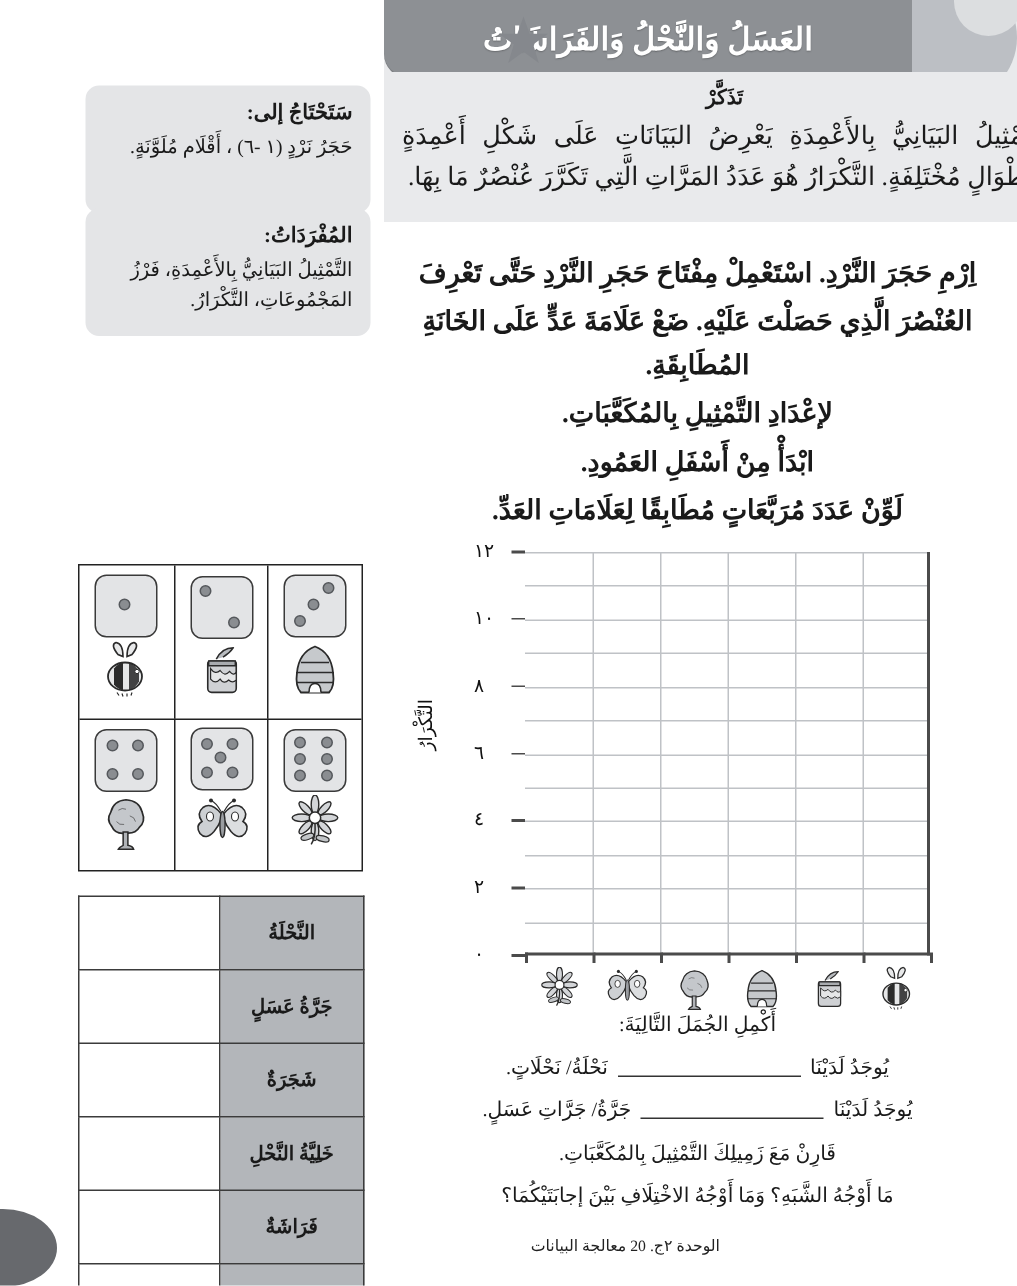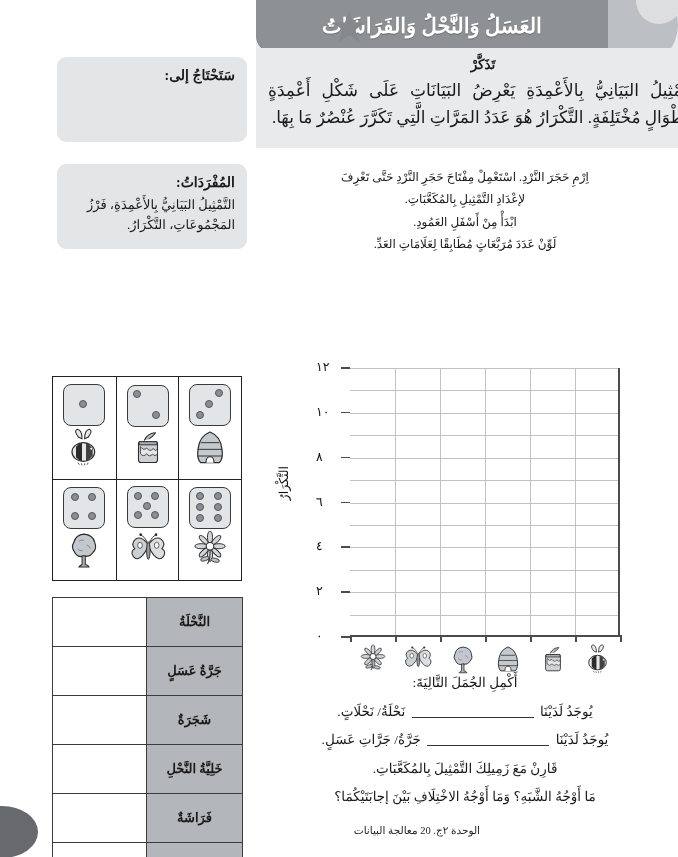--- a/index.html
+++ b/index.html
@@ -49,38 +49,38 @@
   
   .info-box{
     position:absolute;
     background:#e4e5e7;
     border-radius:9px;
     padding:8px 12px 9px 12px;
     box-sizing:border-box;
     text-align:right;
   }
   #box-need{left:57px;top:57px;width:190px;height:85px;}
-  #box-vocab{left:57px;top:164px;width:190px;height:85px;}
+  #box-vocab{left:57px;top:139px;width:190px;height:85px;}
   .info-head{font-size:14px;font-weight:bold;line-height:1.5;margin:0 0 2px 0;}
   .info-body{font-size:13px;line-height:1.55;margin:0;}
 
   
   .remember{
     position:absolute;left:256px;top:48px;width:456px;height:100px;
     background:#e9eaec;box-sizing:border-box;
     padding:6px 14px 6px 12px;text-align:center;
   }
   .remember-head{font-size:13.5px;font-weight:bold;margin:2px 0 4px 0;}
   .remember-body{font-size:17px;line-height:1.6;margin:0;text-align:justify;text-align-last:center;}
 
   .instructions{
     position:absolute;left:256px;top:168px;width:418px;
     text-align:center;
   }
-  .instructions p{margin:0 0 3px 0;font-size:12px;line-height:1.62;}
+  .instructions p{margin:0 0 3px 0;font-size:18px;line-height:1.62;font-weight:bold;}
 
   
   .dice-grid{
     position:absolute;left:52px;top:376px;width:190px;height:205px;
     border:1.4px solid #222;background:#fff;
     display:grid;grid-template-columns:repeat(3,1fr);grid-template-rows:repeat(2,1fr);
     box-sizing:border-box;
   }
   .dice-cell{
     border-left:1.2px solid #222;
@@ -173,35 +173,37 @@
     <div class="title-plate">
       <span class="title-text">العَسَلُ وَالنَّحْلُ وَالفَرَاشَاتُ</span>
     </div>
   </div>
   <svg class="star" viewBox="0 0 100 100">
     <polygon points="50,3 62,37 98,37 69,58 80,94 50,72 20,94 31,58 2,37 38,37" fill="#85888d"></polygon>
   </svg>
 
   <div class="info-box" id="box-need">
     <p class="info-head">سَتَحْتَاجُ إلى:</p>
+    <p class="info-body">حَجَرُ نَرْدٍ (١ -٦) ، أَقْلَام مُلَوَّنَةٍ.</p>
   </div>
 
   <div class="info-box" id="box-vocab">
     <p class="info-head">المُفْرَدَاتُ:</p>
     <p class="info-body">التَّمْثِيلُ البَيَانِيُّ بِالأَعْمِدَةِ، فَرْزُ</p>
     <p class="info-body">المَجْمُوعَاتِ، التَّكْرَارُ.</p>
   </div>
 
   <div class="remember">
     <p class="remember-head">تَذَكَّرْ</p>
     <p class="remember-body">التَّمْثِيلُ البَيَانِيُّ بِالأَعْمِدَةِ يَعْرِضُ البَيَانَاتِ عَلَى شَكْلِ أَعْمِدَةٍ بِأَطْوَالٍ مُخْتَلِفَةٍ. التَّكْرَارُ هُوَ عَدَدُ المَرَّاتِ الَّتِي تَكَرَّرَ عُنْصُرٌ مَا بِهَا.</p>
   </div>
 
   <div class="instructions">
     <p>اِرْمِ حَجَرَ النَّرْدِ. اسْتَعْمِلْ مِفْتَاحَ حَجَرِ النَّرْدِ حَتَّى تَعْرِفَ</p>
+    <p>العُنْصُرَ الَّذِي حَصَلْتَ عَلَيْهِ. ضَعْ عَلَامَةَ عَدٍّ عَلَى الخَانَةِ المُطَابِقَةِ.</p>
     <p>لإعْدَادِ التَّمْثِيلِ بِالمُكَعَّبَاتِ.</p>
     <p>ابْدَأْ مِنْ أَسْفَلِ العَمُودِ.</p>
     <p>لَوِّنْ عَدَدَ مُرَبَّعَاتٍ مُطَابِقًا لِعَلَامَاتِ العَدِّ.</p>
   </div>
 
   <div class="dice-grid" id="dice-grid">
       <div class="dice-cell">
         <div class="die">
           <span class="pip" style="left:calc(74% - 5px);top:calc(22% - 5px)"></span>
           <span class="pip" style="left:calc(50% - 5px);top:calc(50% - 5px)"></span>

